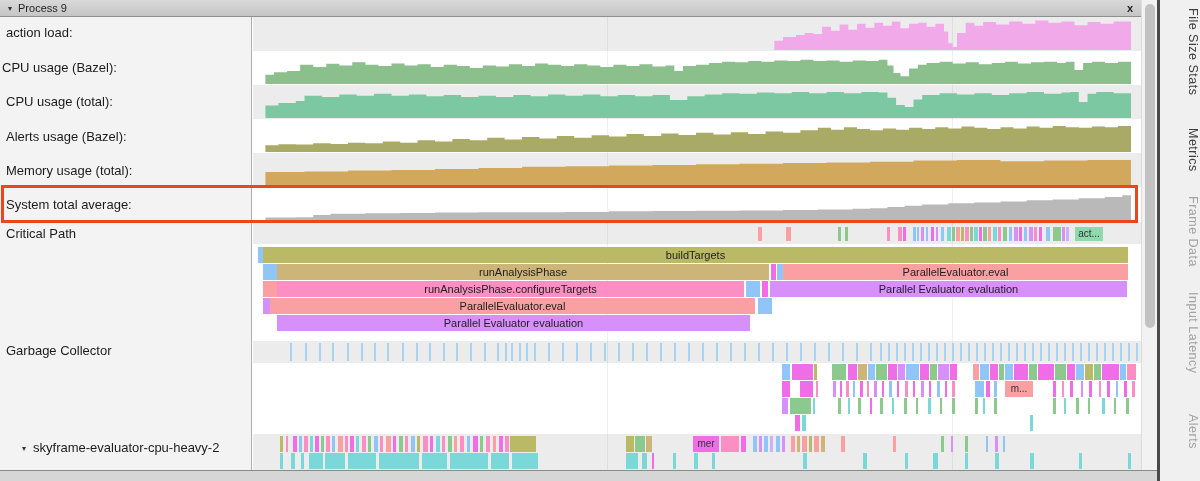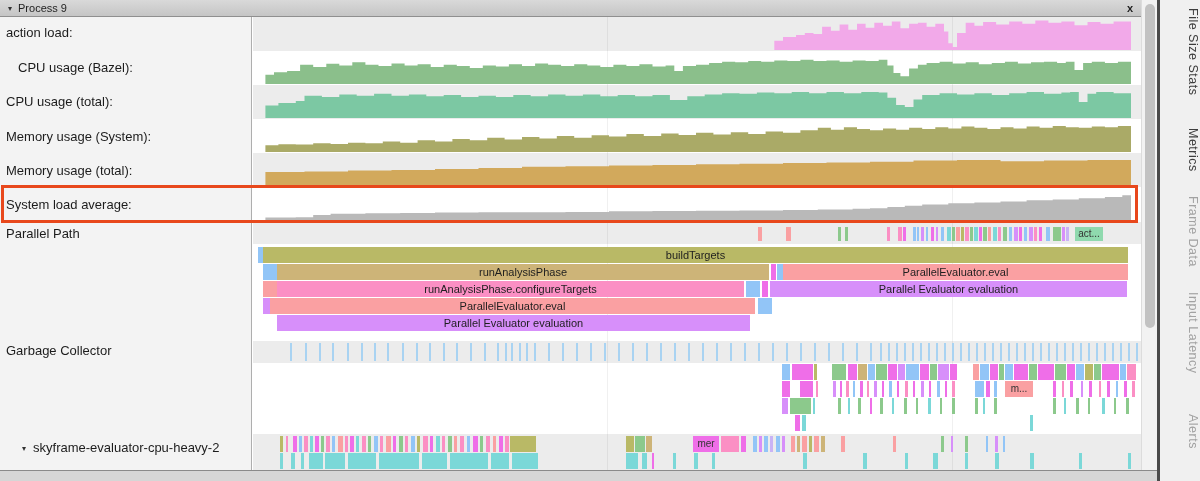--- a/index.html
+++ b/index.html
@@ -50,26 +50,26 @@
 <body>
 
 <div class="app">
   <div class="main">
     <div class="proc-header">
       <span class="tri">▾</span><span class="ptitle">Process 9</span>
       <span class="close">x</span>
     </div>
     <div class="label-panel">
         <div class="row-label" style="top: 8px; padding-left: 6px;"><span>action load:</span></div>
-        <div class="row-label" style="top: 43px; padding-left: 18px;"><span>CPU usage (Bazel):</span></div>
+        <div class="row-label" style="top: 43px; padding-left: 2px;"><span>CPU usage (Bazel):</span></div>
         <div class="row-label" style="top: 77px; padding-left: 6px;"><span>CPU usage (total):</span></div>
-        <div class="row-label" style="top: 112px; padding-left: 6px;"><span>Memory usage (System):</span></div>
+        <div class="row-label" style="top: 112px; padding-left: 6px;"><span>Alerts usage (Bazel):</span></div>
         <div class="row-label" style="top: 146px; padding-left: 6px;"><span>Memory usage (total):</span></div>
-        <div class="row-label" style="top: 180px; padding-left: 6px;"><span>System load average:</span></div>
-        <div class="row-label" style="top: 209px; padding-left: 6px;"><span>Parallel Path</span></div>
+        <div class="row-label" style="top: 180px; padding-left: 6px;"><span>System total average:</span></div>
+        <div class="row-label" style="top: 209px; padding-left: 6px;"><span>Critical Path</span></div>
         <div class="row-label" style="top: 326px; padding-left: 6px;"><span>Garbage Collector</span></div>
         <div class="row-label" style="top: 423px; padding-left: 22px;"><span class="arrow">▾</span><span>skyframe-evaluator-cpu-heavy-2</span></div>
       </div>
     <div class="track-canvas">
         <div class="band" style="top: 0px; height: 34px; background: rgb(236, 236, 236);"></div>
         <div class="band" style="top: 34px; height: 34px; background: rgb(255, 255, 255);"></div>
         <div class="band" style="top: 68px; height: 34px; background: rgb(236, 236, 236);"></div>
         <div class="band" style="top: 102px; height: 34px; background: rgb(255, 255, 255);"></div>
         <div class="band" style="top: 136px; height: 34px; background: rgb(236, 236, 236);"></div>
         <div class="band" style="top: 170px; height: 34px; background: rgb(255, 255, 255);"></div>

